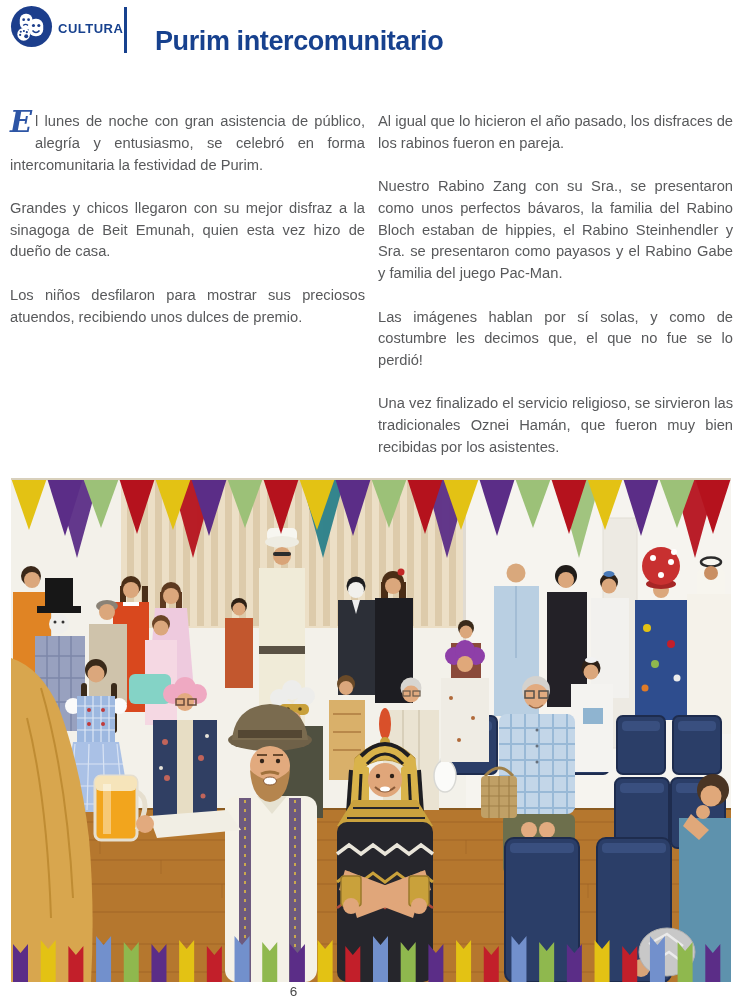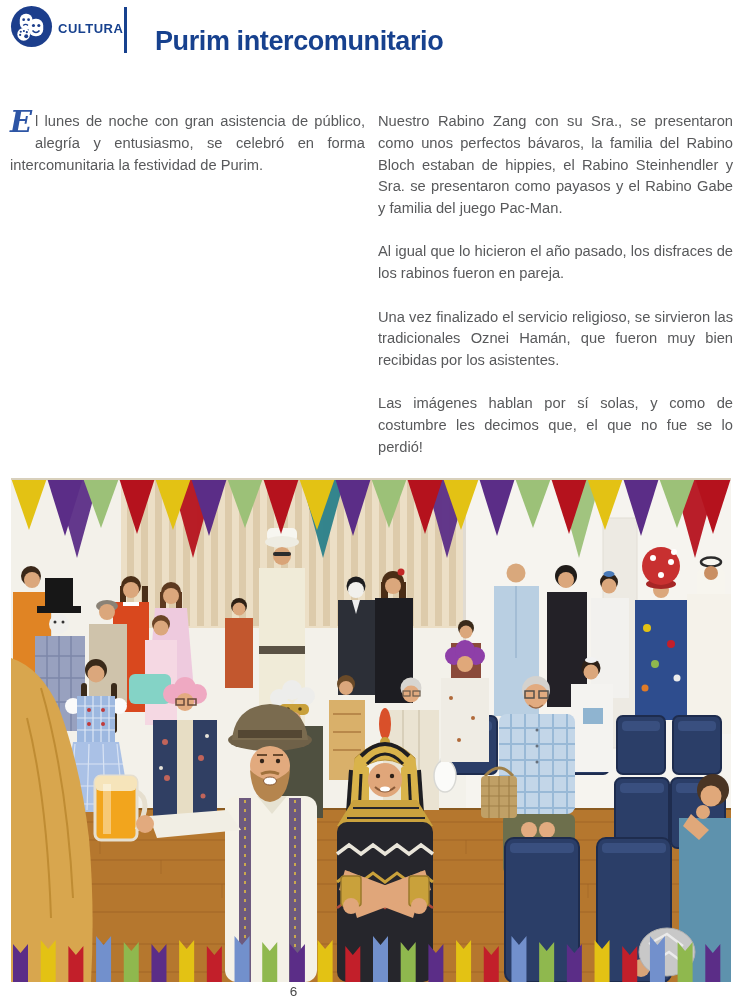--- a/index.html
+++ b/index.html
@@ -53,26 +53,28 @@
       </svg>
     </div>
     <span class="section-label">CULTURA</span>
     <div class="header-divider"></div>
     <h1 class="page-title">Purim intercomunitario</h1>
   </header>
 
   <main class="columns">
     <div class="col" id="col-left">
         <p><span class="dropcap">E</span>l lunes de noche con gran asistencia de público, alegría y entusiasmo, se celebró en forma intercomunitaria la festividad de Purim.</p>
+        <p>Grandes y chicos llegaron con su mejor disfraz a la sinagoga de Beit Emunah, quien esta vez hizo de dueño de casa.</p>
+        <p>Los niños desfilaron para mostrar sus preciosos atuendos, recibiendo unos dulces de premio.</p>
       </div>
     <div class="col" id="col-right">
+        <p>Al igual que lo hicieron el año pasado, los disfraces de los rabinos fueron en pareja.</p>
         <p>Nuestro Rabino Zang con su Sra., se presentaron como unos perfectos bávaros, la familia del Rabino Bloch estaban de hippies, el Rabino Steinhendler y Sra. se presentaron como payasos y el Rabino Gabe y familia del juego Pac-Man.</p>
-        <p>Al igual que lo hicieron el año pasado, los disfraces de los rabinos fueron en pareja.</p>
+        <p>Las imágenes hablan por sí solas, y como de costumbre les decimos que, el que no fue se lo perdió!</p>
         <p>Una vez finalizado el servicio religioso, se sirvieron las tradicionales Oznei Hamán, que fueron muy bien recibidas por los asistentes.</p>
-        <p>Las imágenes hablan por sí solas, y como de costumbre les decimos que, el que no fue se lo perdió!</p>
       </div>
   </main>
 
   <figure class="photo" aria-label="Intercommunity Purim celebration: adults and children in costumes (Bavarian man raising a mug, pharaoh with gold headdress, clowns, wigs, masks) seated on blue chairs in a hall decorated with colorful pennant bunting at top and notched ribbon flags at bottom.">
     <svg id="scene" viewBox="0 0 720 504">
 
       <g>
         <rect x="0" y="0" width="720" height="340" fill="#f3f1ea"></rect>
         <rect x="455" y="0" width="265" height="340" fill="#f6f4ef"></rect>
         <rect x="110" y="0" width="345" height="150" fill="#ecdfc6"></rect>

